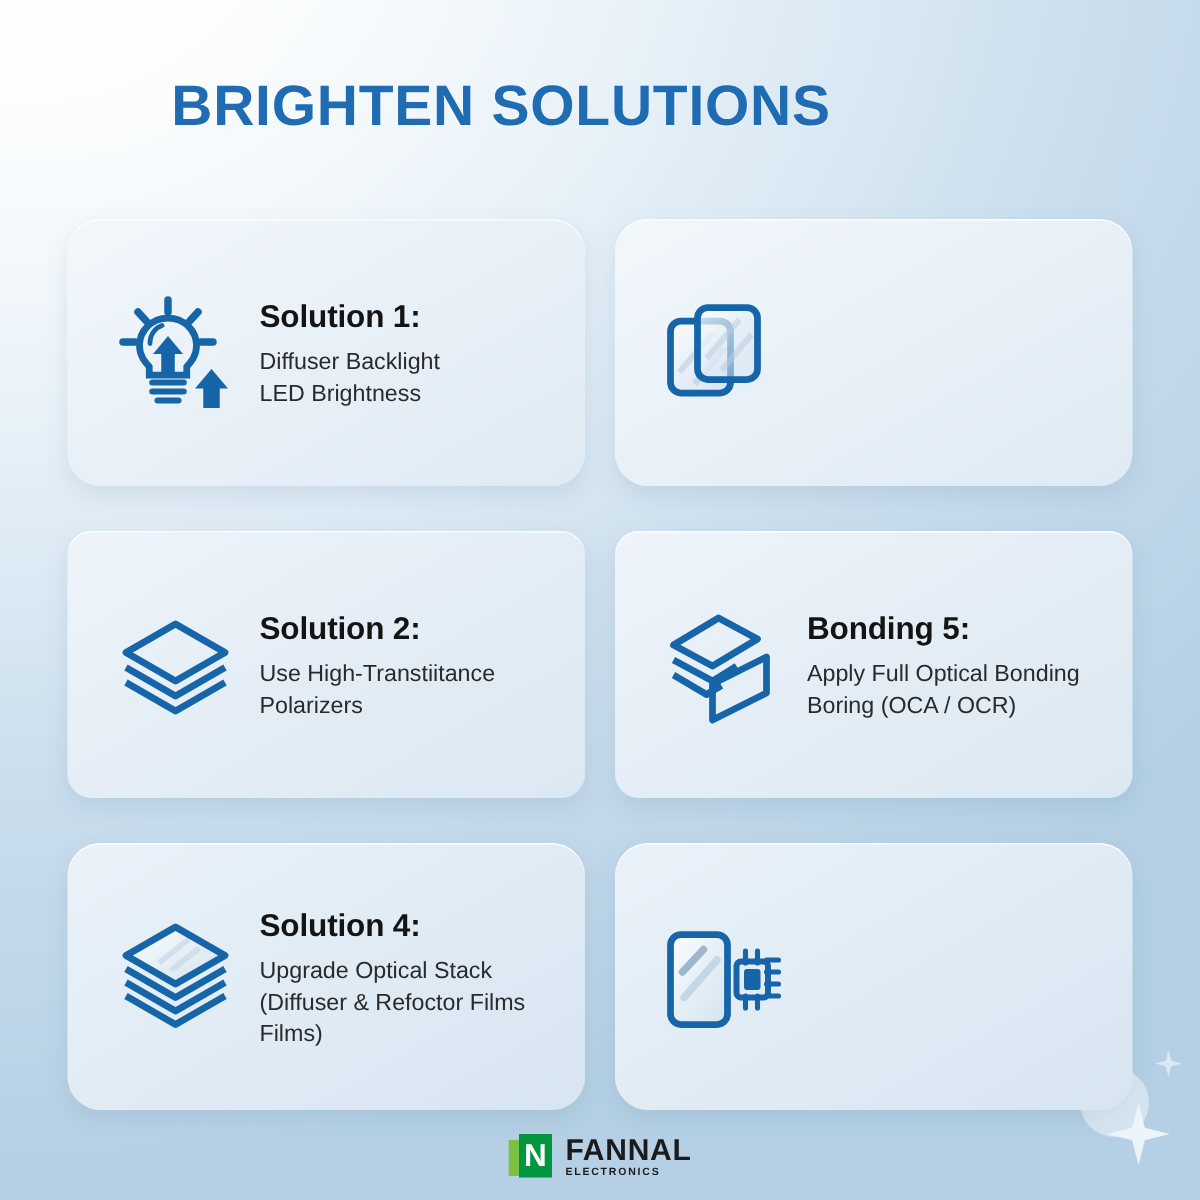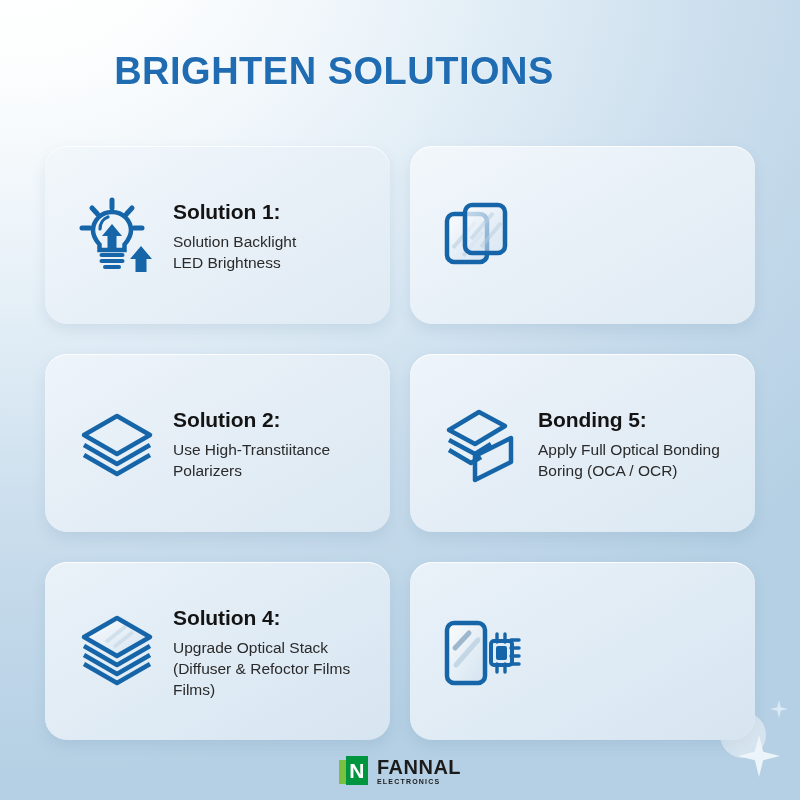--- a/index.html
+++ b/index.html
@@ -61,21 +61,21 @@
   }
   .card {
     position:relative;
     border-radius:22px;
     background: linear-gradient(150deg, #f2f7fb 0%, #e9f1f8 45%, #dfeaf3 100%);
     box-shadow: 0 6px 14px rgba(80,115,145,.13), 0 1px 0 rgba(255,255,255,.85) inset;
     display:flex;
     align-items:center;
     padding:4px 18px 0 20px;
   }
-  .card-2 { background: linear-gradient(150deg, #eef4fa 0%, #e5eef6 45%, #dbe8f2 100%); }
+  .card-2 { background: linear-gradient(150deg, #eef4fa 0%, #e5eef6 45%, #dbe8f2 100%); border-radius: 16px; }
   .card-3 { background: linear-gradient(150deg, #eaf2f9 0%, #e1ecf5 45%, #d7e5f1 100%); }
 
   .icon-box {
     flex:0 0 auto;
     width:104px;
     height:104px;
     display:flex;
     align-items:center;
     justify-content:center;
   }
@@ -161,21 +161,21 @@
             <line x1="25.5" y1="59" x2="46.5" y2="59"></line>
             <line x1="25.5" y1="65" x2="46.5" y2="65"></line>
             <line x1="29" y1="71" x2="43" y2="71"></line>
           </g>
           <path d="M36 28 L46 40 L40.5 40 L40.5 52 L31.5 52 L31.5 40 L26 40 Z" fill="#1565a8"></path>
           <path d="M65 50 L76 63 L70.5 63 L70.5 76 L59.5 76 L59.5 63 L54 63 Z" fill="#1565a8"></path>
         </svg>
       </div>
       <div class="card-text">
         <div class="card-title">Solution 1:</div>
-        <div class="card-desc">Solution Backlight
+        <div class="card-desc">Diffuser Backlight
 LED Brightness</div>
       </div>
     </div>
 
     <div class="card card-1">
       <div class="icon-box">
         <svg width="82" height="82" viewBox="0 0 82 82" fill="none">
           <defs>
             <linearGradient id="shine3" x1="0" y1="0" x2="1" y2="1">
               <stop offset="0%" stop-color="#ffffff" stop-opacity="0.95"></stop>

